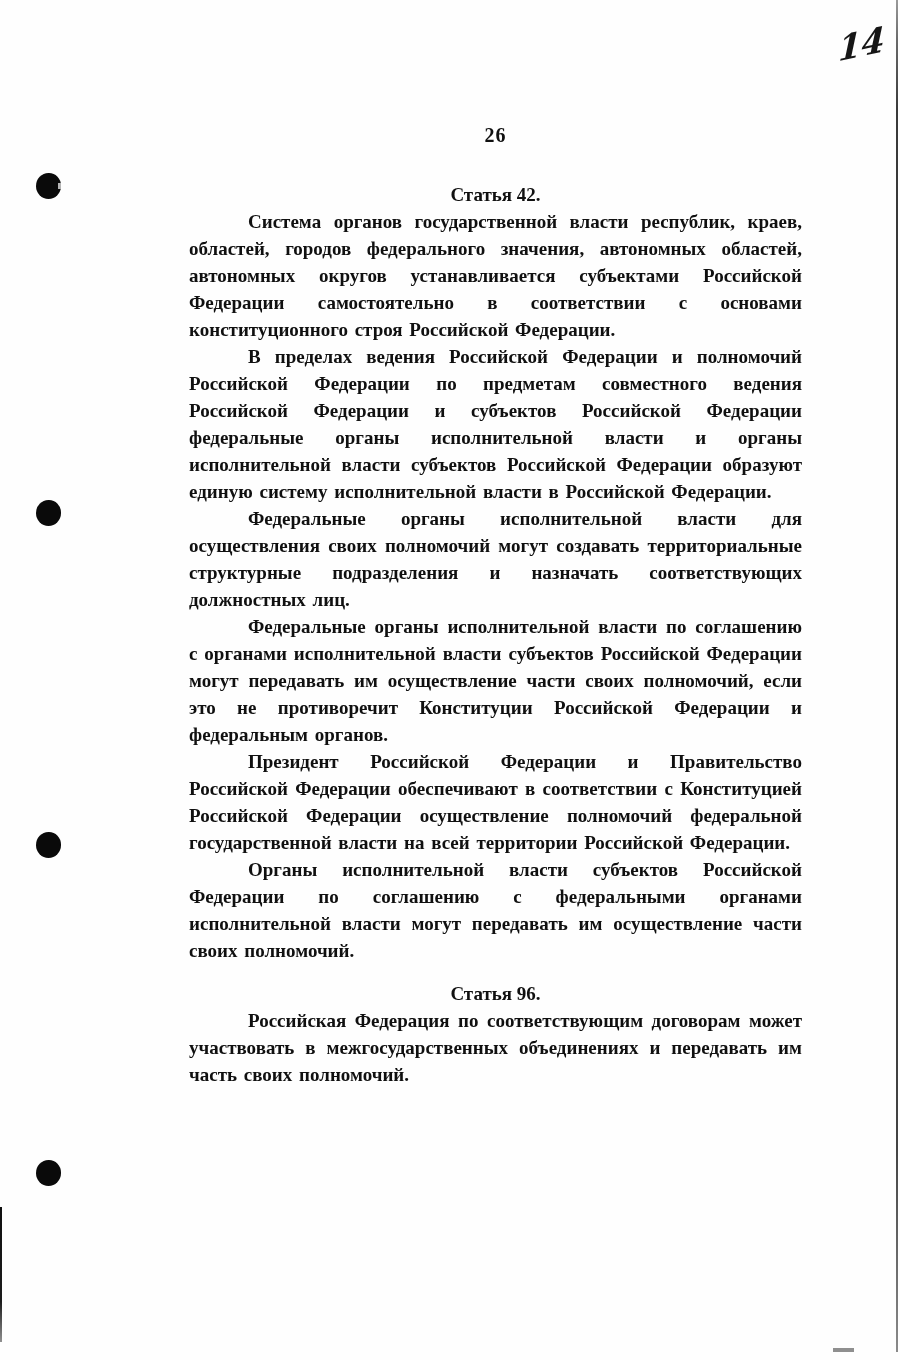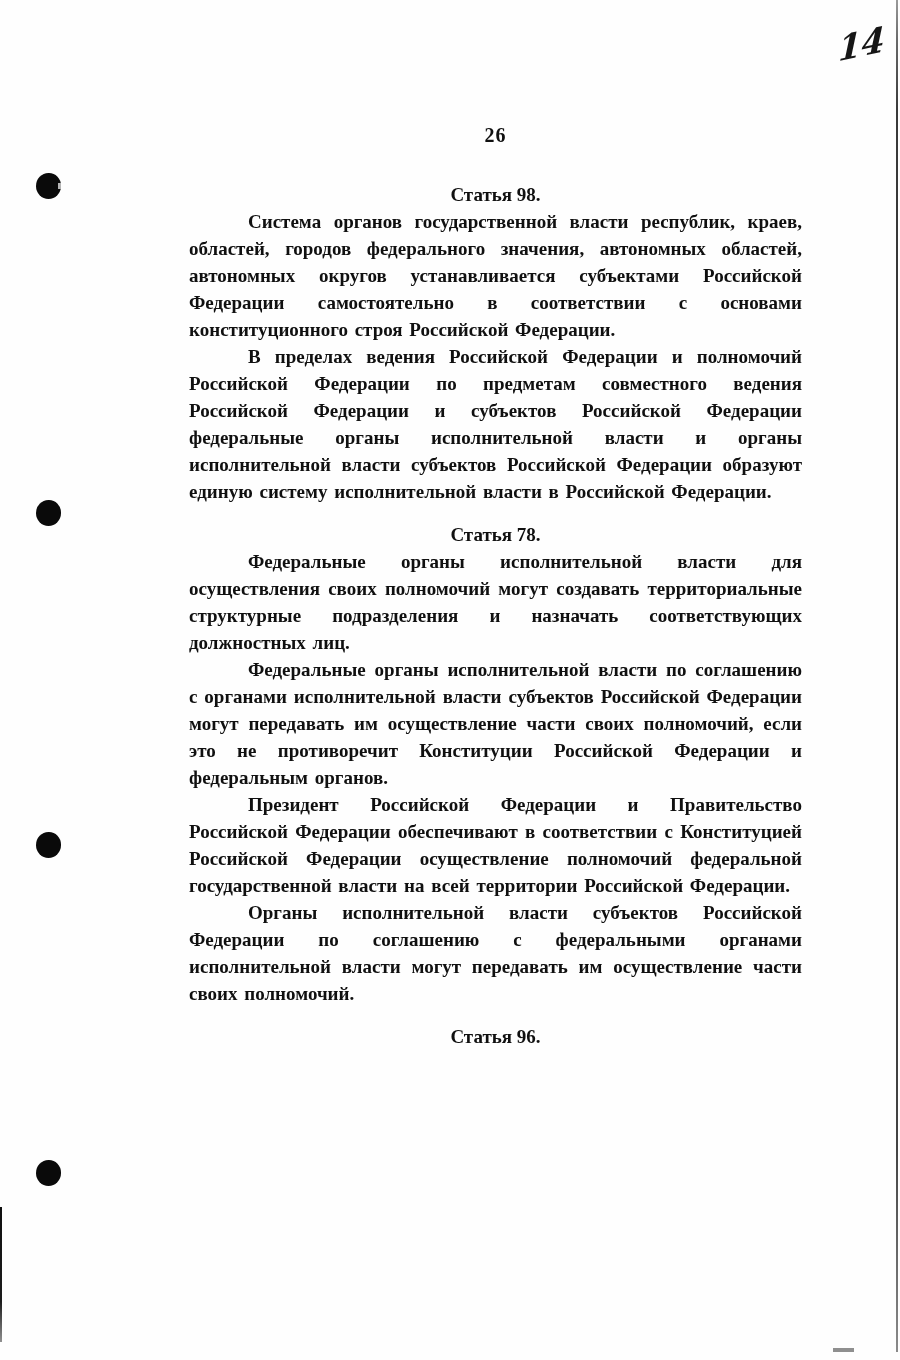--- a/index.html
+++ b/index.html
@@ -108,35 +108,35 @@
 
   <div class="punch-hole hole-1"></div>
   <div class="punch-hole hole-2"></div>
   <div class="punch-hole hole-3"></div>
   <div class="punch-hole hole-4"></div>
 
   <div class="content">
     <div class="page-number">26</div>
 
     <section class="article">
-      <h2 class="article-heading">Статья 98.</h2>
+      <h2 class="article-heading">Статья 42.</h2>
       <p class="para">Система органов государственной власти республик, краев, областей, городов федерального значения, автономных областей, автономных округов устанавливается субъектами Российской Федерации самостоятельно в соответствии с основами конституционного строя Российской Федерации.</p>
       <p class="para">В пределах ведения Российской Федерации и полномочий Российской Федерации по предметам совместного ведения Российской Федерации и субъектов Российской Федерации федеральные органы исполнительной власти и органы исполнительной власти субъектов Российской Федерации образуют единую систему исполнительной власти в Российской Федерации.</p>
     </section>
 
     <section class="article">
-      <h2 class="article-heading">Статья 78.</h2>
       <p class="para">Федеральные органы исполнительной власти для осуществления своих полномочий могут создавать территориальные структурные подразделения и назначать соответствующих должностных лиц.</p>
       <p class="para">Федеральные органы исполнительной власти по соглашению с органами исполнительной власти субъектов Российской Федерации могут передавать им осуществление части своих полномочий, если это не противоречит Конституции Российской Федерации и федеральным органов.</p>
       <p class="para">Президент Российской Федерации и Правительство Российской Федерации обеспечивают в соответствии с Конституцией Российской Федерации осуществление полномочий федеральной государственной власти на всей территории Российской Федерации.</p>
       <p class="para">Органы исполнительной власти субъектов Российской Федерации по соглашению с федеральными органами исполнительной власти могут передавать им осуществление части своих полномочий.</p>
     </section>
 
     <section class="article">
       <h2 class="article-heading">Статья 96.</h2>
+      <p class="para">Российская Федерация по соответствующим договорам может участвовать в межгосударственных объединениях и передавать им часть своих полномочий.</p>
     </section>
   </div>
 
   <div class="scan-edge-right"></div>
   <div class="scan-edge-left"></div>
   <div class="scan-mark-bottom-right"></div>
   <div class="scan-speck"></div>
 
 </div>
 

